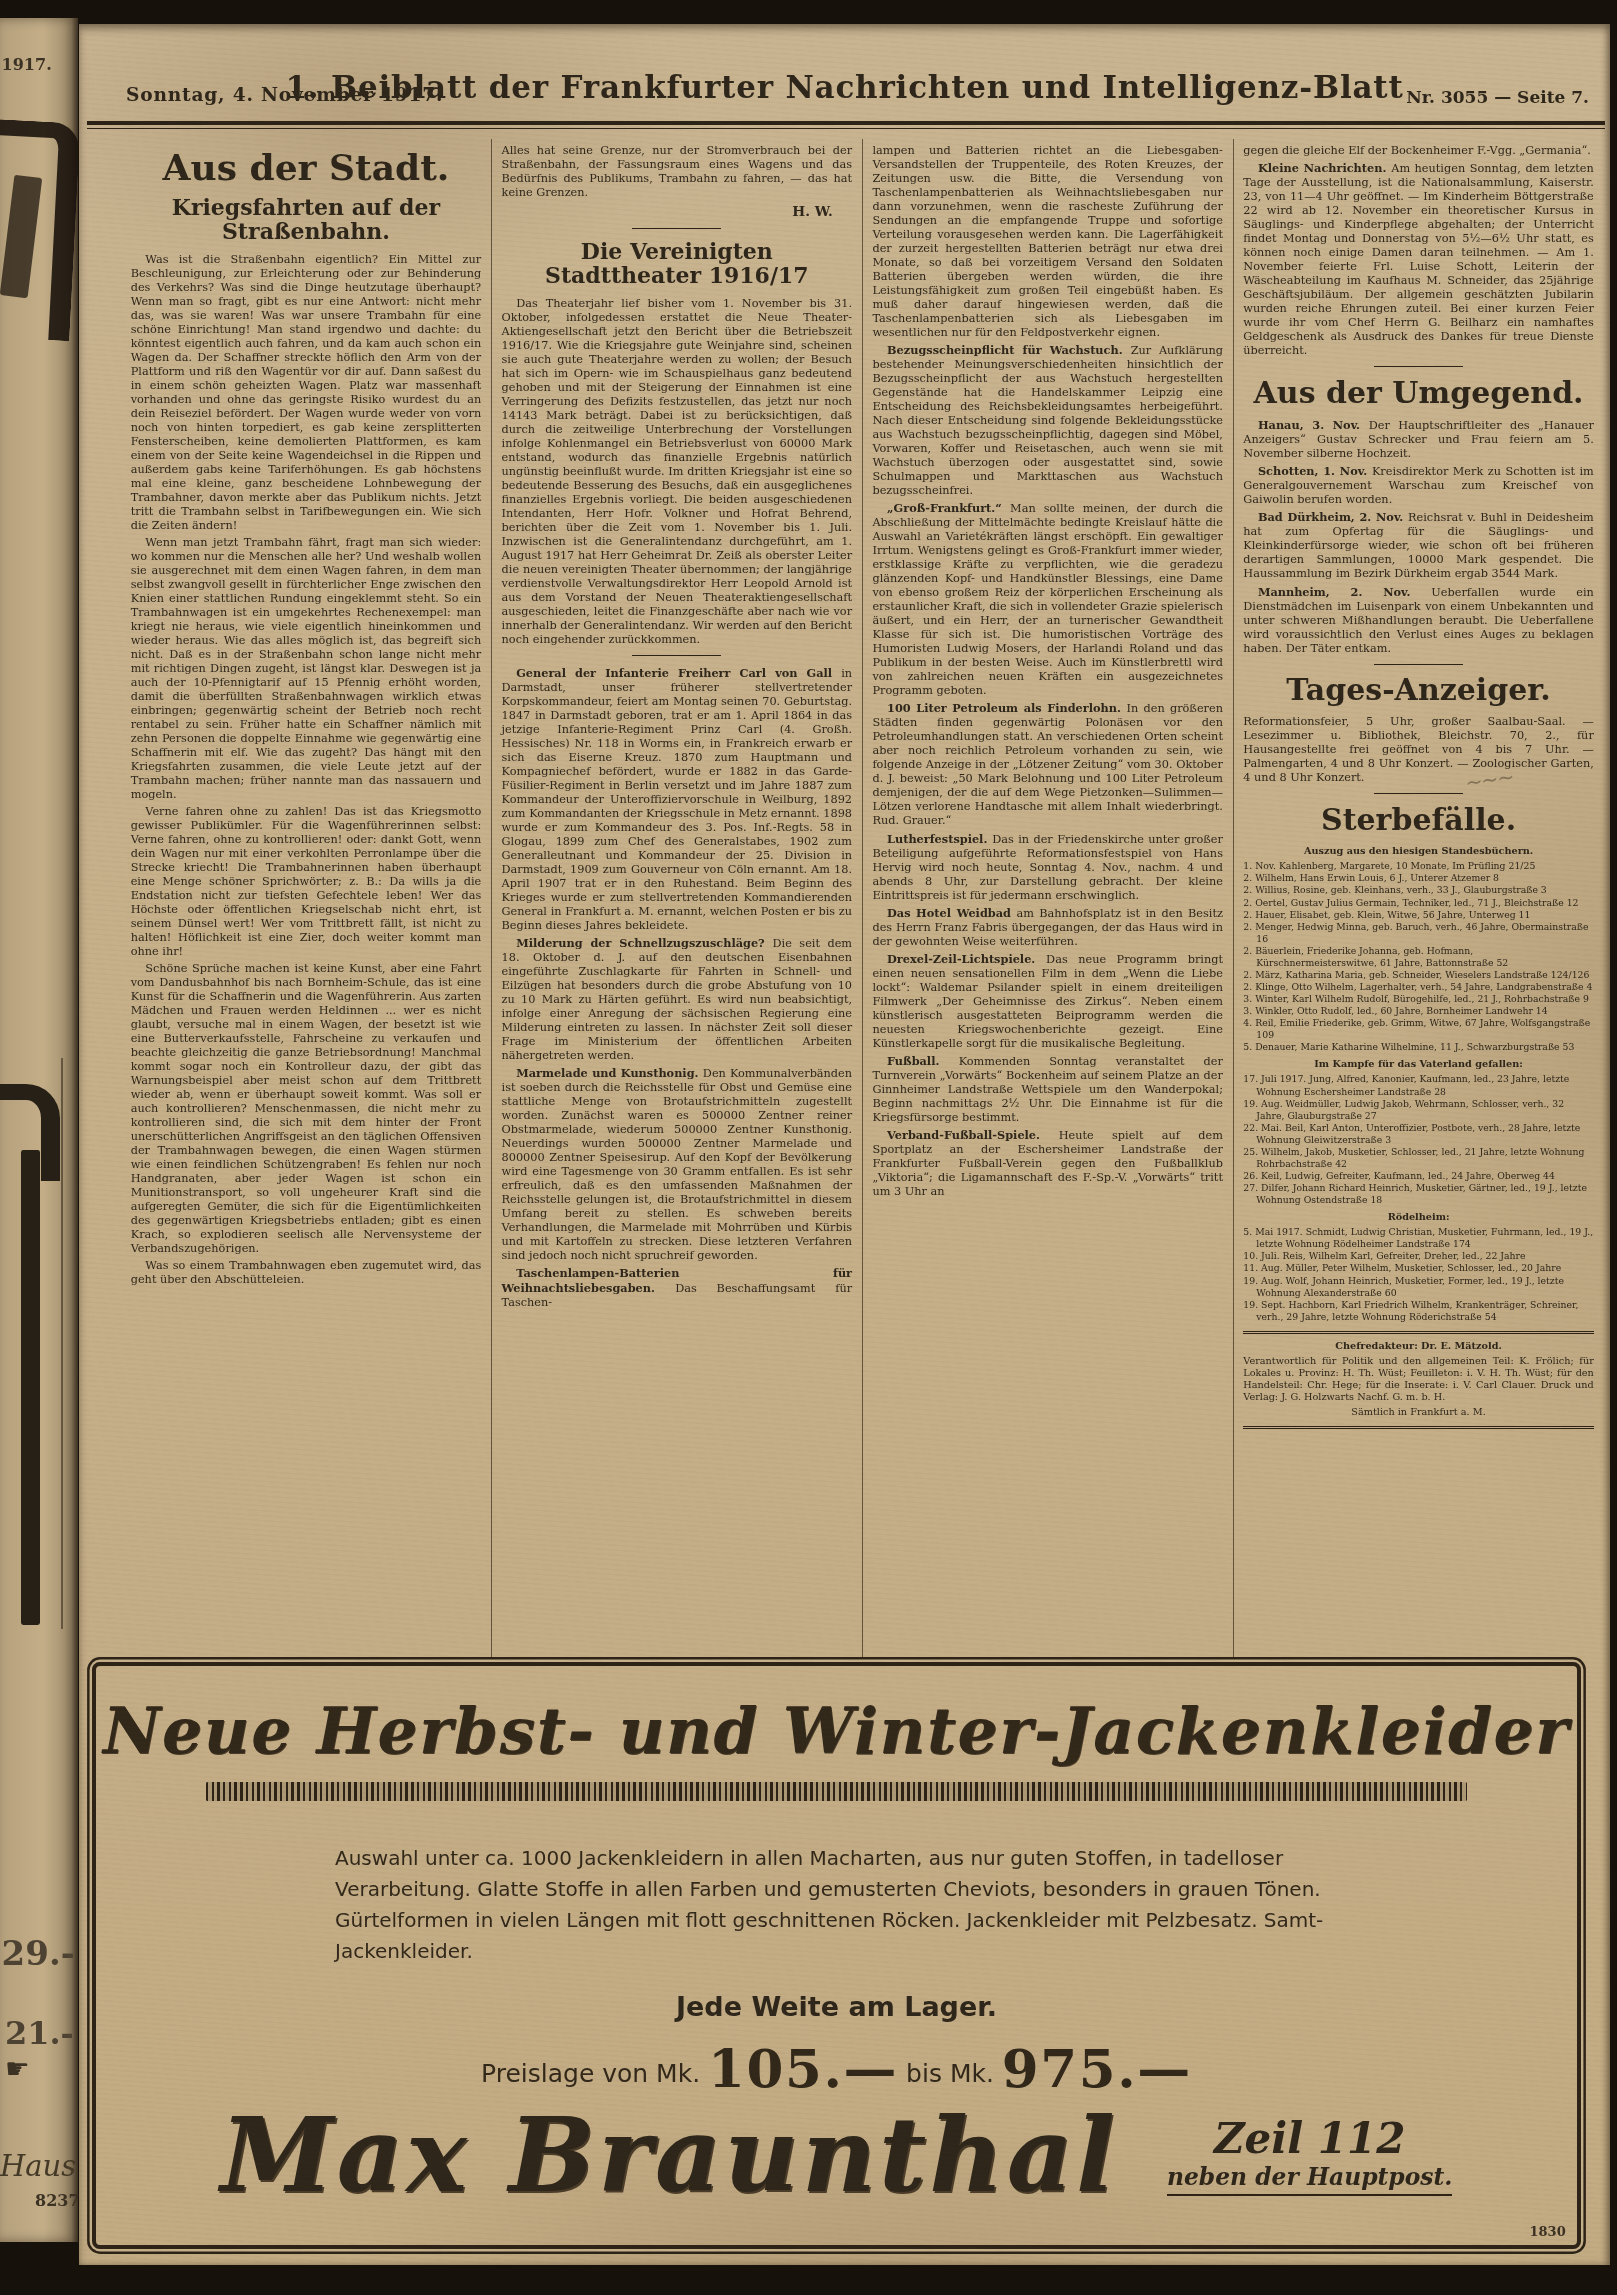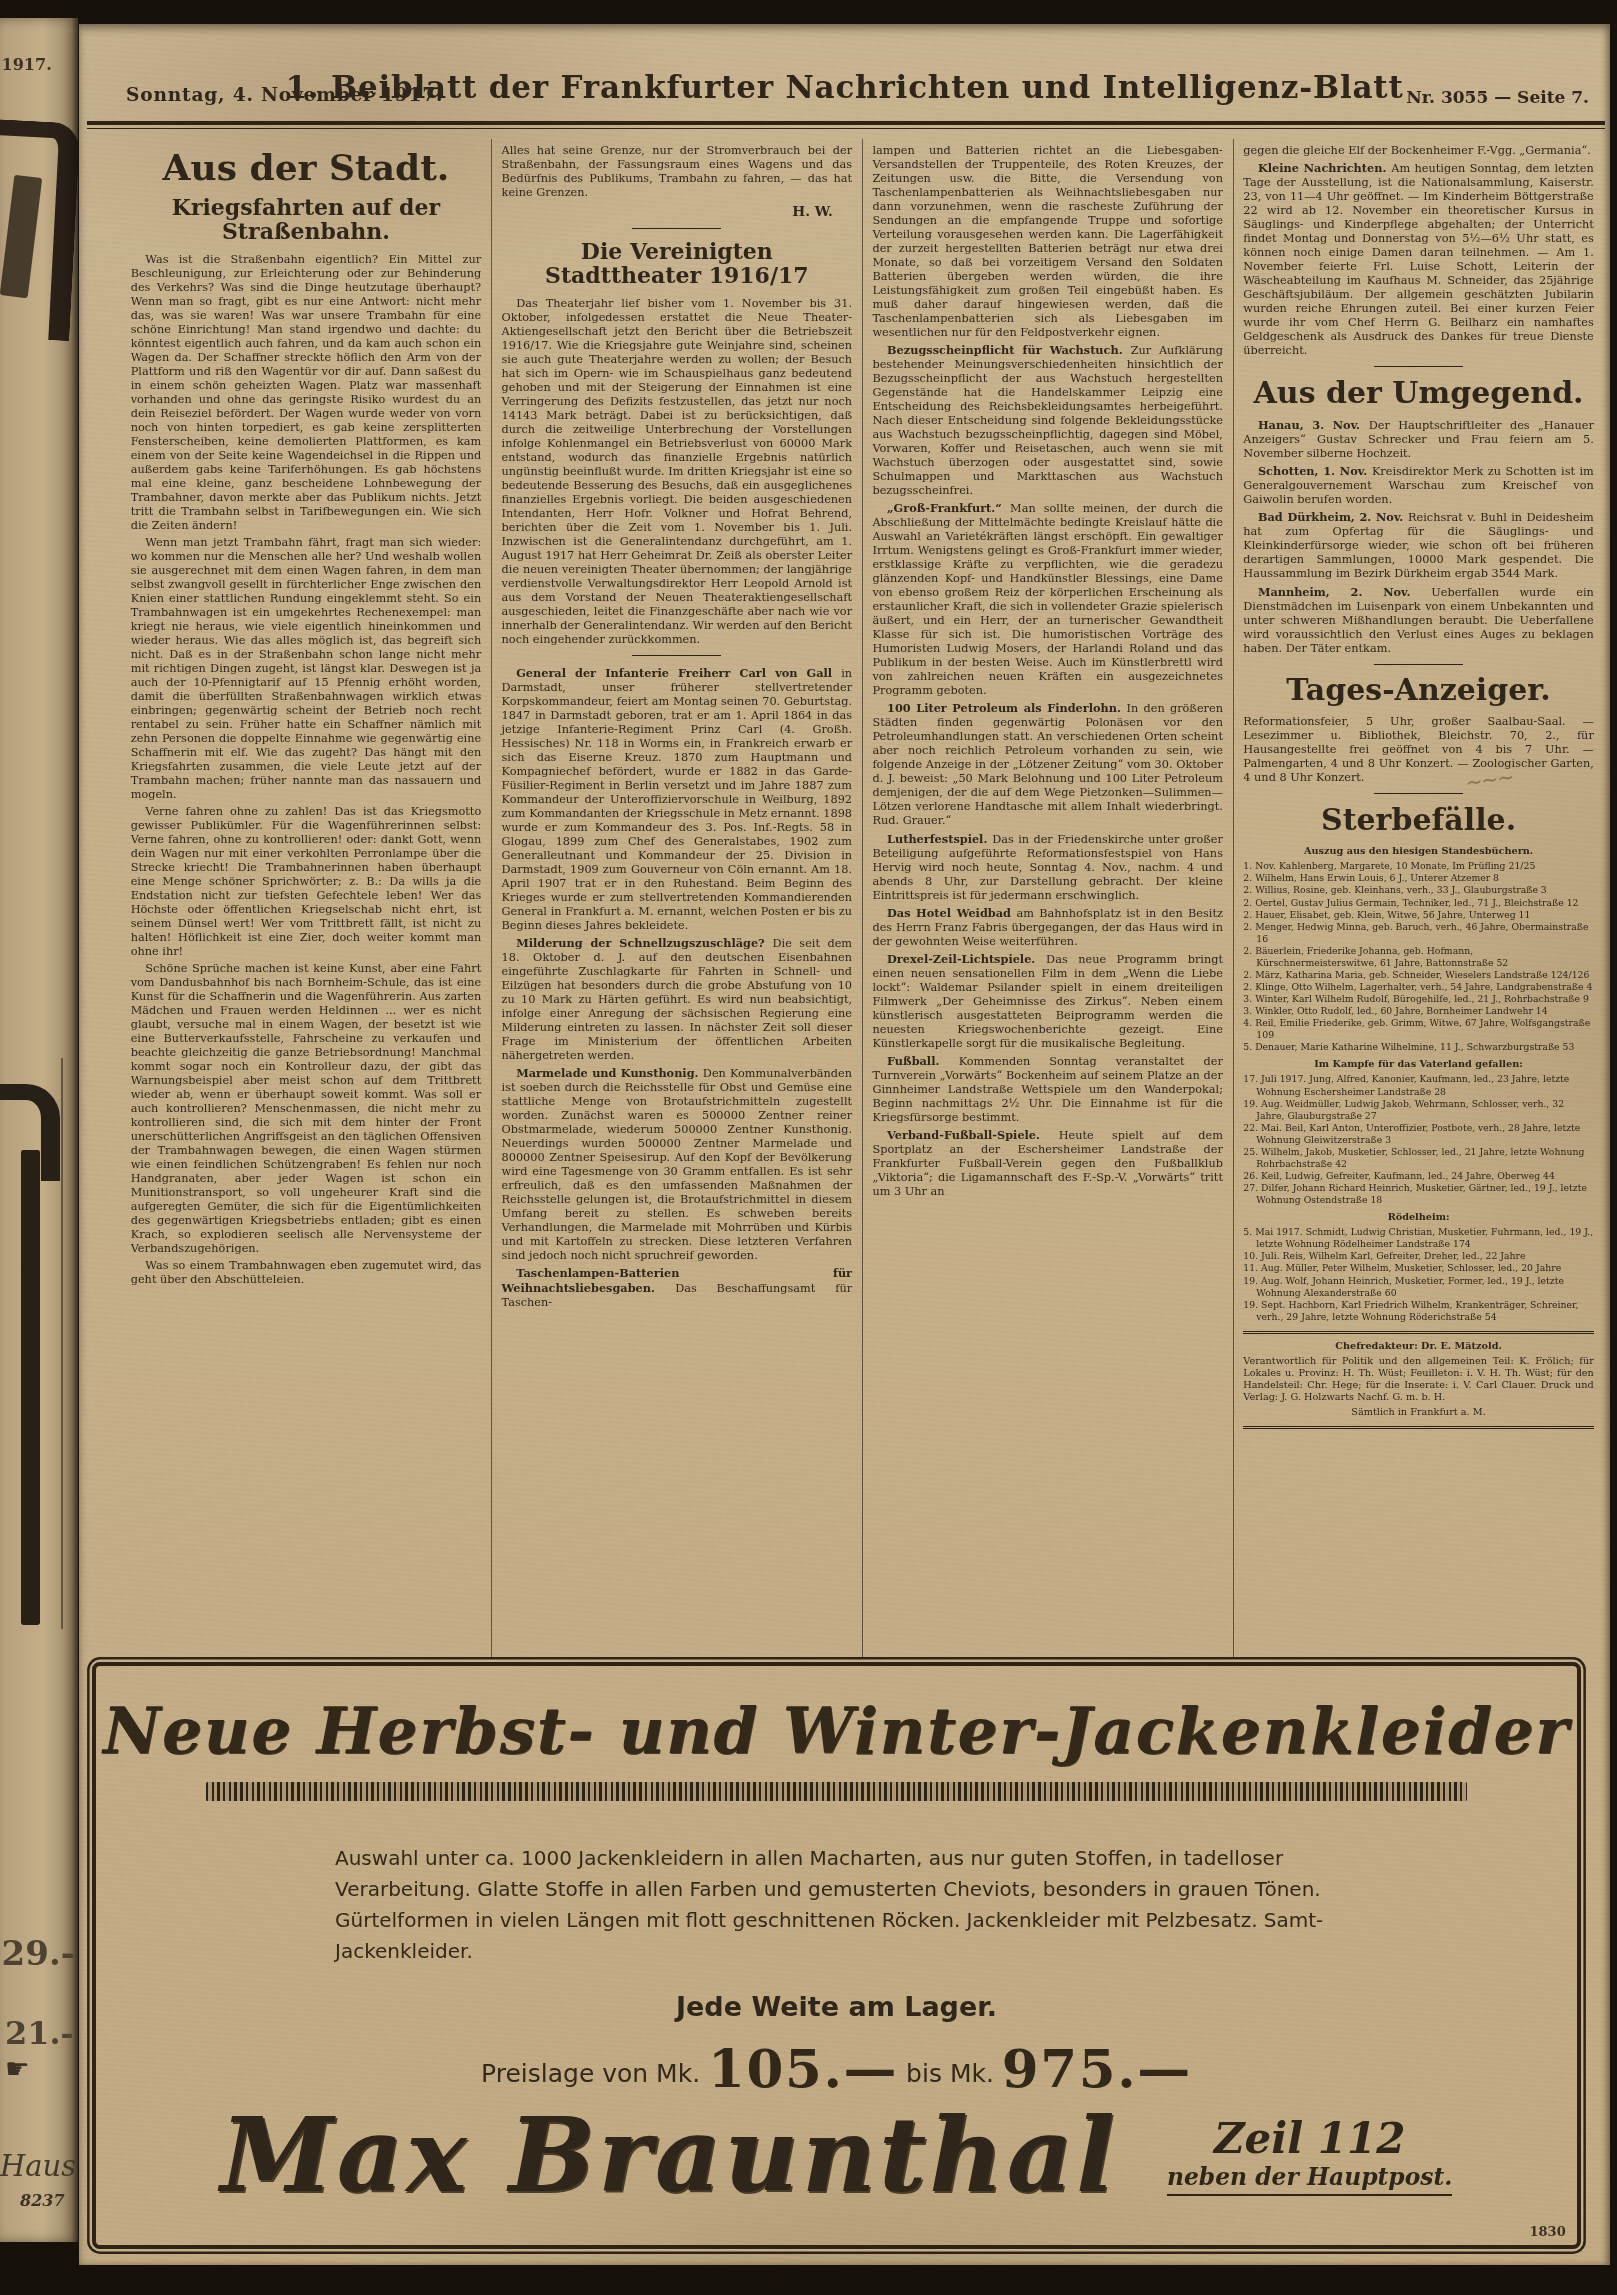--- a/index.html
+++ b/index.html
@@ -21,21 +21,21 @@
   .nb-corner2{position:absolute;left:-24px;top:1066px;width:65px;height:81px;
     border-right:19.4px solid #27201636;border-top:16px solid #272016;border-right-color:#272016;border-radius:0 34px 0 0;}
   .nb-bar-v{position:absolute;left:21px;top:1132px;width:19.4px;height:475px;background:#272016;border-radius:2.4px;}
   .nb-line{position:absolute;left:61px;top:1040px;width:2.4px;height:571px;background:rgba(45,34,22,.55);}
   .nb-year{position:absolute;left:1.6px;top:37px;font-size:16px;font-weight:bold;color:#3c3224;}
   .nb-hw{position:absolute;font-weight:bold;color:#4e4332;}
   .nb-hw1{left:1.6px;top:1915px;font-size:34px;}
   .nb-hw2{left:4.9px;top:1996px;font-size:32px;}
   .nb-hand{position:absolute;left:4.9px;top:2034px;font-size:27.5px;color:#3c3224;}
   .nb-haus{position:absolute;left:0px;top:2131px;font-size:29px;font-style:italic;color:#433926;}
-  .nb-num{position:absolute;left:20px;top:2173px;font-size:16px;font-weight:bold;color:#3c3224;font-style:italic;}
+  .nb-num{position:absolute;left:35px;top:2173px;font-size:16px;font-weight:bold;color:#3c3224;}
   
   .paper{
     position:absolute;left:79px;top:24px;width:1531px;height:2241px;
     background:
       radial-gradient(ellipse 485px 243px at 18% 4%, rgba(96,72,40,.16), transparent 70%),
       radial-gradient(ellipse 404px 728px at 101% 45%, rgba(96,72,40,.14), transparent 70%),
       radial-gradient(ellipse 728px 243px at 50% 101%, rgba(86,64,36,.12), transparent 70%),
       linear-gradient(180deg,#c9b491 0%,#c6b08a 40%,#c2ab83 100%);
     box-shadow:inset 0 4.9px 8px rgba(20,12,5,.35), inset -3.2px 0 6.5px rgba(20,12,5,.3);
   }

